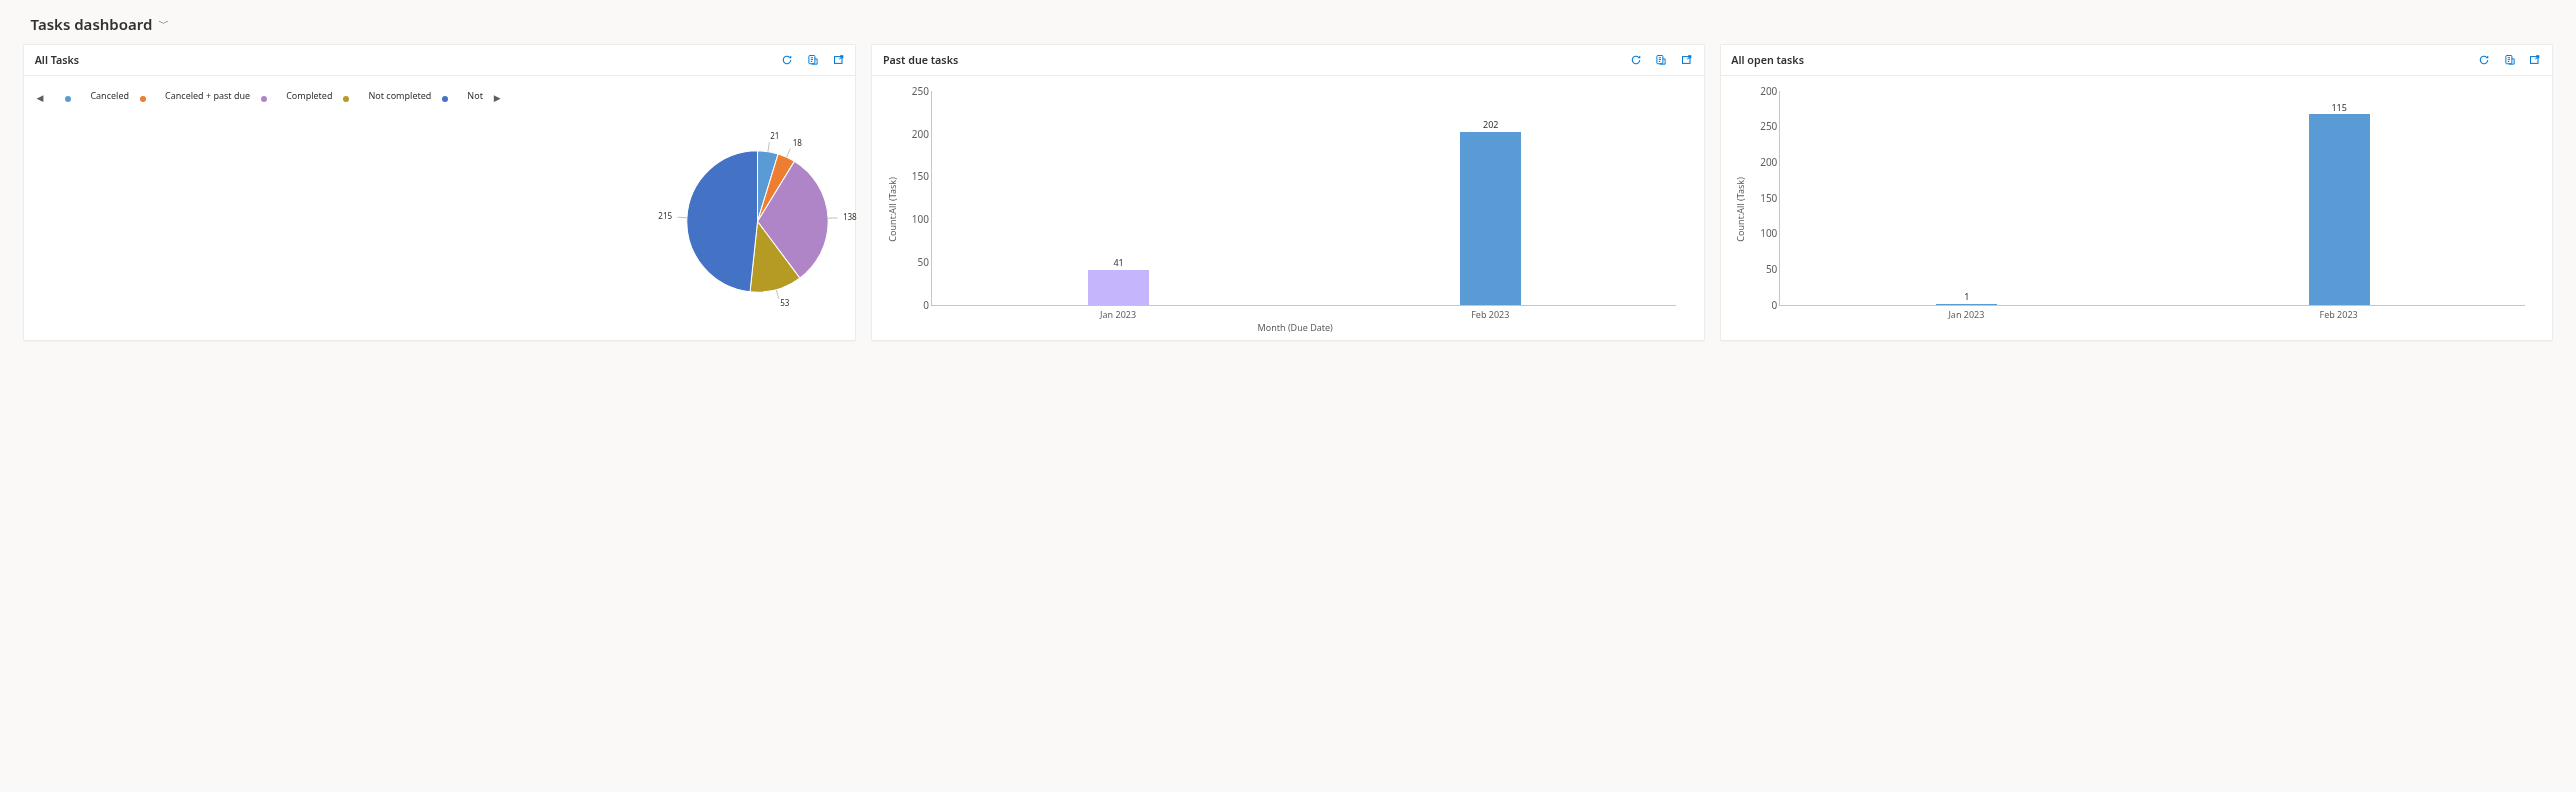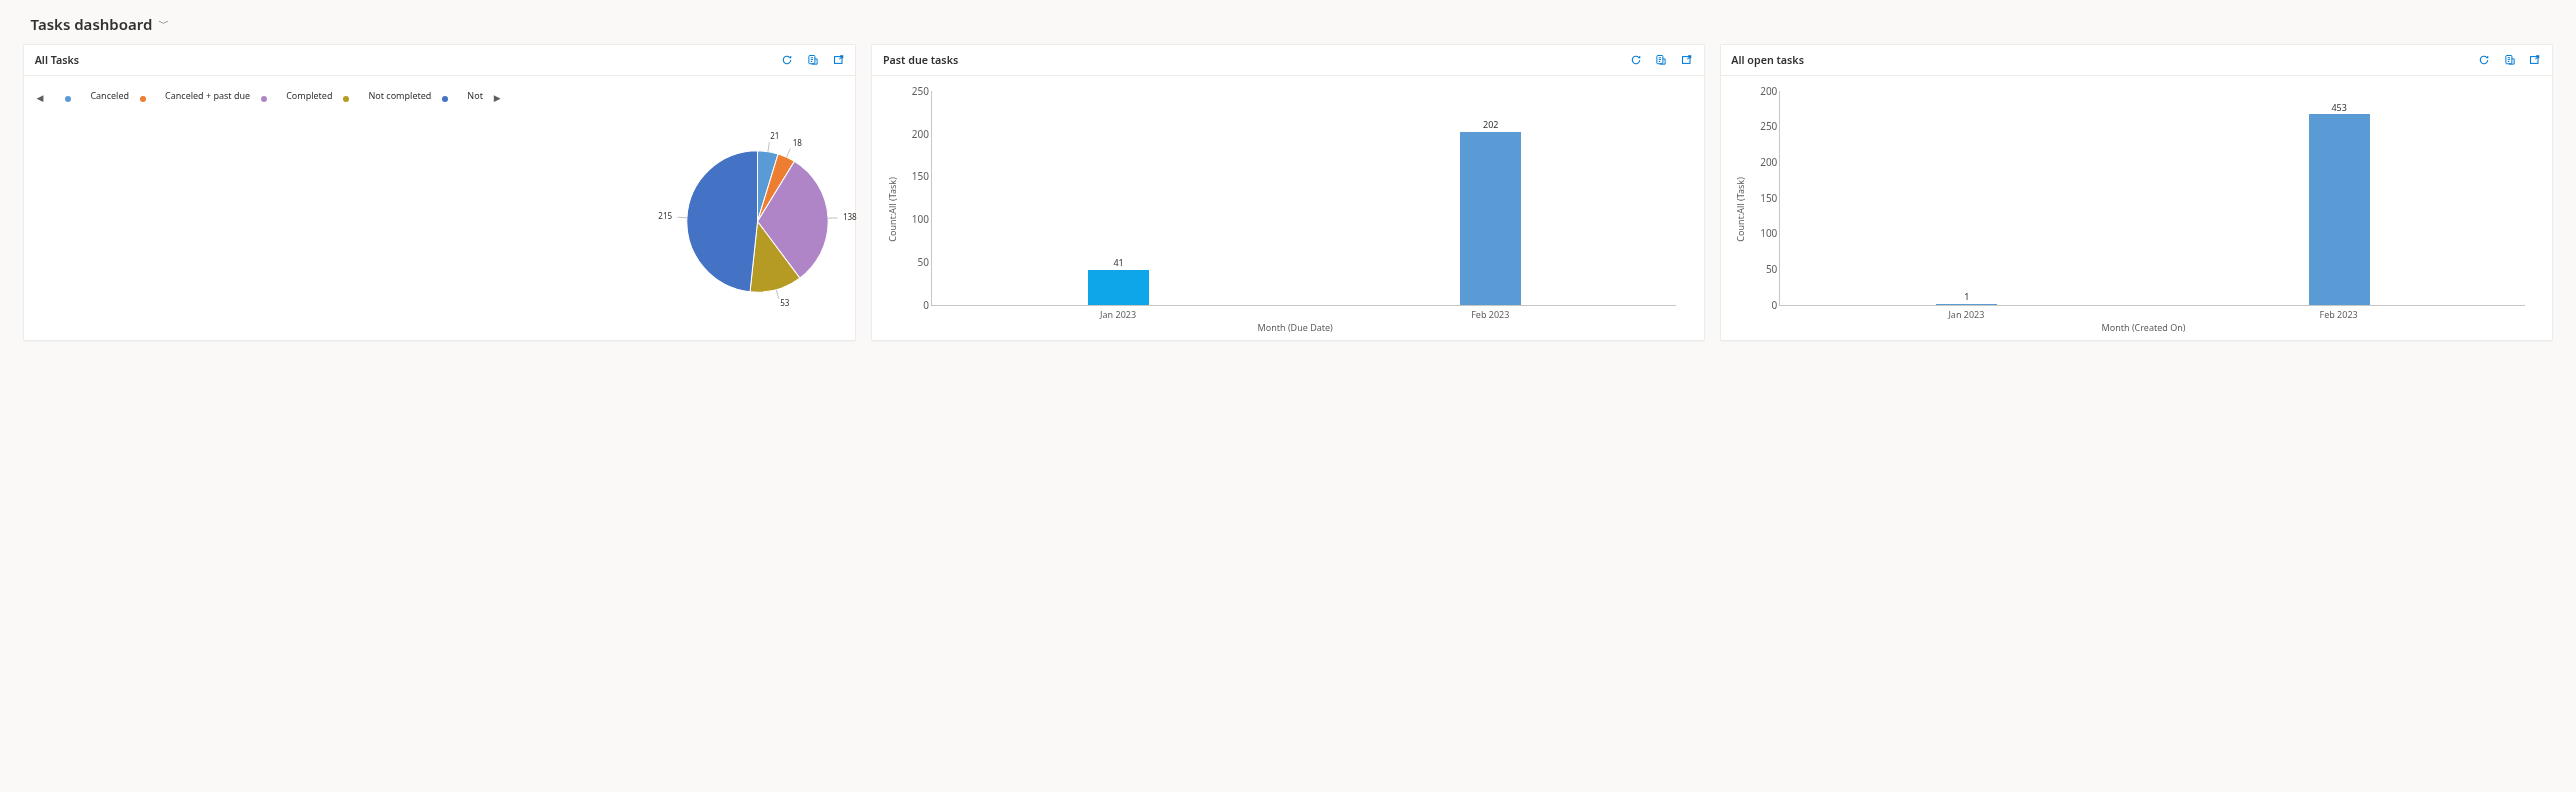--- a/index.html
+++ b/index.html
@@ -287,21 +287,21 @@
         <div class="bar-area">
           <div class="y-axis-label">Count:All (Task)</div>
           <div class="plot">
             <div class="plot-inner" id="bar-plot-1">
                 <div class="y-tick" style="bottom: 0%;">0</div>
                 <div class="y-tick" style="bottom: 20%;">50</div>
                 <div class="y-tick" style="bottom: 40%;">100</div>
                 <div class="y-tick" style="bottom: 60%;">150</div>
                 <div class="y-tick" style="bottom: 80%;">200</div>
                 <div class="y-tick" style="bottom: 100%;">250</div>
-                <div class="bar" style="left: calc(25% - 30px); height: 16.4%; background: #0ea5e9;">
+                <div class="bar" style="left: calc(25% - 30px); height: 16.4%; background: #c4b5fd;">
                   <div class="bar-label">41</div>
                 </div>
                 <div class="x-cat" style="left: 25%;">Jan 2023</div>
                 <div class="bar" style="left: calc(75% - 30px); height: 80.8%; background: rgb(91, 155, 213); margin-top: 45px;">
                   <div class="bar-label">202</div>
                 </div>
                 <div class="x-cat" style="left: 75%;">Feb 2023</div>
               </div>
             <div class="x-axis-label">Month (Due Date)</div>
           </div>
@@ -345,25 +345,24 @@
                 <div class="y-tick" style="bottom: 33.3333%;">100</div>
                 <div class="y-tick" style="bottom: 50%;">150</div>
                 <div class="y-tick" style="bottom: 66.6667%;">200</div>
                 <div class="y-tick" style="bottom: 83.3333%;">250</div>
                 <div class="y-tick" style="bottom: 100%;">200</div>
                 <div class="bar" style="left: calc(25% - 30px); height: 0.333333%; background: rgb(91, 155, 213);">
                   <div class="bar-label">1</div>
                 </div>
                 <div class="x-cat" style="left: 25%;">Jan 2023</div>
                 <div class="bar" style="left: calc(75% - 30px); height: 89%; background: rgb(91, 155, 213);">
-                  <div class="bar-label">453</div>
+                  <div class="bar-label">115</div>
                 </div>
                 <div class="x-cat" style="left: 75%;">Feb 2023</div>
               </div>
-            <div class="x-axis-label">Month (Created On)</div>
           </div>
         </div>
       </div>
     </div>
 
   </div>
 </div>
 
 
 </body></html>

